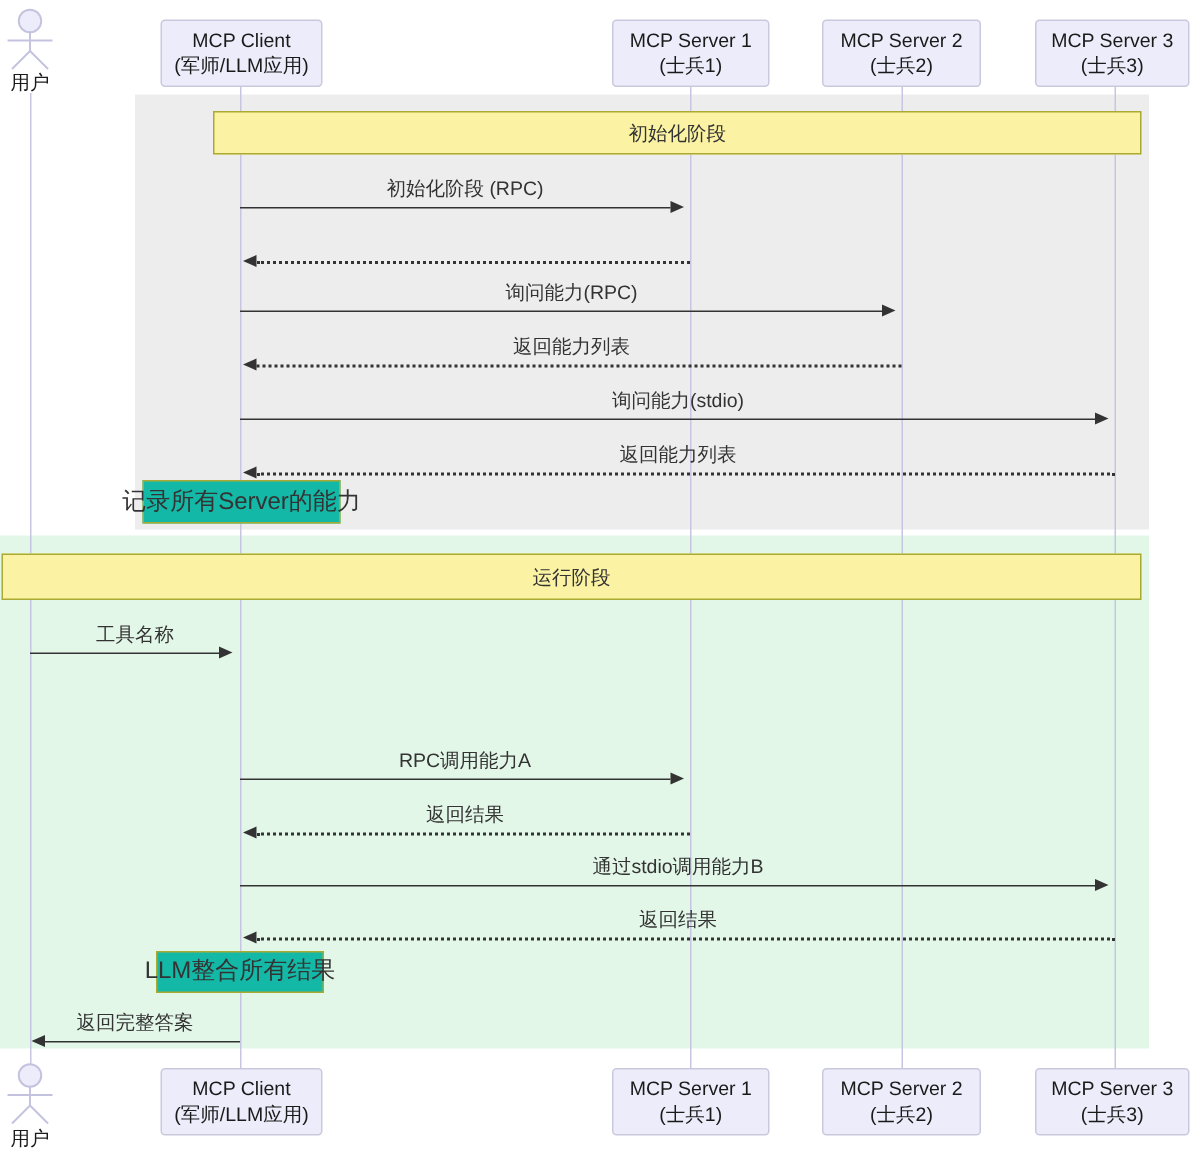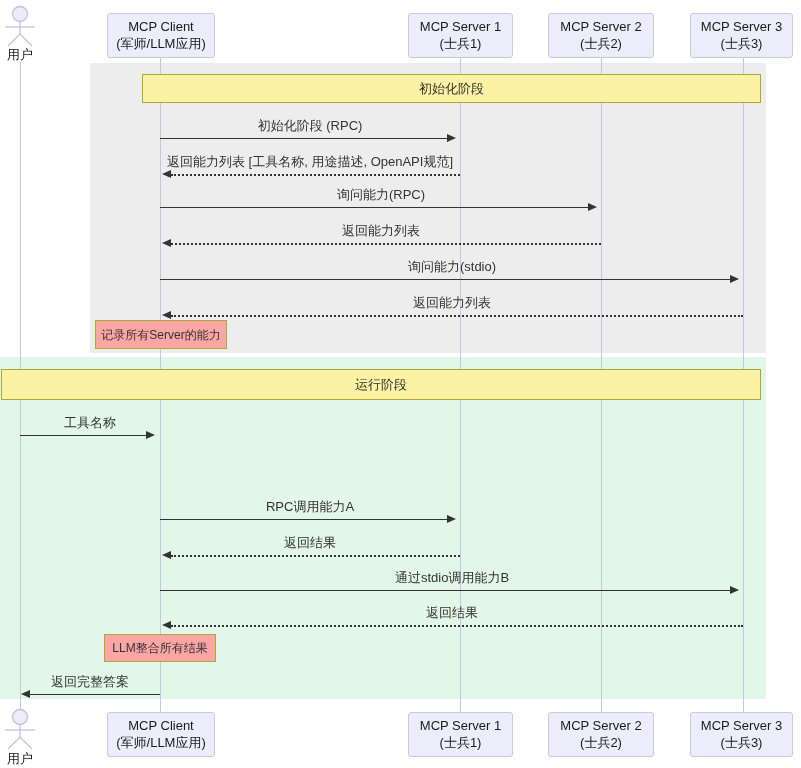--- a/index.html
+++ b/index.html
@@ -14,23 +14,23 @@
   .pbox{
     position:absolute;z-index:3;background:#ECECFA;border:1px solid #C9C9DE;border-radius:3px;
     display:flex;flex-direction:column;align-items:center;justify-content:center;
     font-size:13px;line-height:1.3;color:#1a1a1a;text-align:center;box-sizing:border-box;
   }
   .banner{
     position:absolute;z-index:2;background:#FBF3A3;border:1px solid #AAAA33;box-sizing:border-box;
     display:flex;align-items:center;justify-content:center;font-size:13px;color:#333;
   }
   .note{
-    position:absolute;z-index:2;background:#fca5a5;border:1px solid #AAAA33;box-sizing:border-box;
+    position:absolute;z-index:2;background:#14b8a6;border:1px solid #AAAA33;box-sizing:border-box;
     display:flex;flex-direction:column;align-items:center;justify-content:center;
-    font-size:12px;line-height:1.5;color:#333;text-align:center;white-space:nowrap;
+    font-size:16px;line-height:1.5;color:#333;text-align:center;white-space:nowrap;
   }
   .msg-label{
     position:absolute;z-index:2;transform:translateX(-50%);white-space:nowrap;
     font-size:13px;color:#333;
   }
   .line-solid{position:absolute;z-index:2;height:0;border-top:1px solid #333;}
   .line-dotted{position:absolute;z-index:2;height:0;border-top:2px dotted #333;}
   .arrow-r{position:absolute;z-index:2;width:0;height:0;border-top:4px solid transparent;border-bottom:4px solid transparent;border-left:9px solid #333;}
   .arrow-l{position:absolute;z-index:2;width:0;height:0;border-top:4px solid transparent;border-bottom:4px solid transparent;border-right:9px solid #333;}
   .actor-svg{position:absolute;z-index:3;}
@@ -106,21 +106,20 @@
     <span>初始化阶段</span>
   </div>
   <div class="banner" style="left:1px;top:369px;width:760px;height:31px;">
     <span>运行阶段</span>
   </div>
 
   <div class="msg-label" style="left:310px;top:117px;">初始化阶段 (RPC)</div>
   <div class="line-solid" style="left:160px;top:138px;width:287px;"></div>
   <div class="arrow-r" style="left:447px;top:134px;"></div>
 
-  <div class="msg-label" style="left:310px;top:153px;">返回能力列表 [工具名称, 用途描述, OpenAPI规范]</div>
   <div class="line-dotted" style="left:171px;top:174px;width:289px;"></div>
   <div class="arrow-l" style="left:162px;top:170px;"></div>
 
   <div class="msg-label" style="left:381px;top:186px;">询问能力(RPC)</div>
   <div class="line-solid" style="left:160px;top:207px;width:428px;"></div>
   <div class="arrow-r" style="left:588px;top:203px;"></div>
 
   <div class="msg-label" style="left:381px;top:222px;">返回能力列表</div>
   <div class="line-dotted" style="left:171px;top:243px;width:430px;"></div>
   <div class="arrow-l" style="left:162px;top:239px;"></div>

